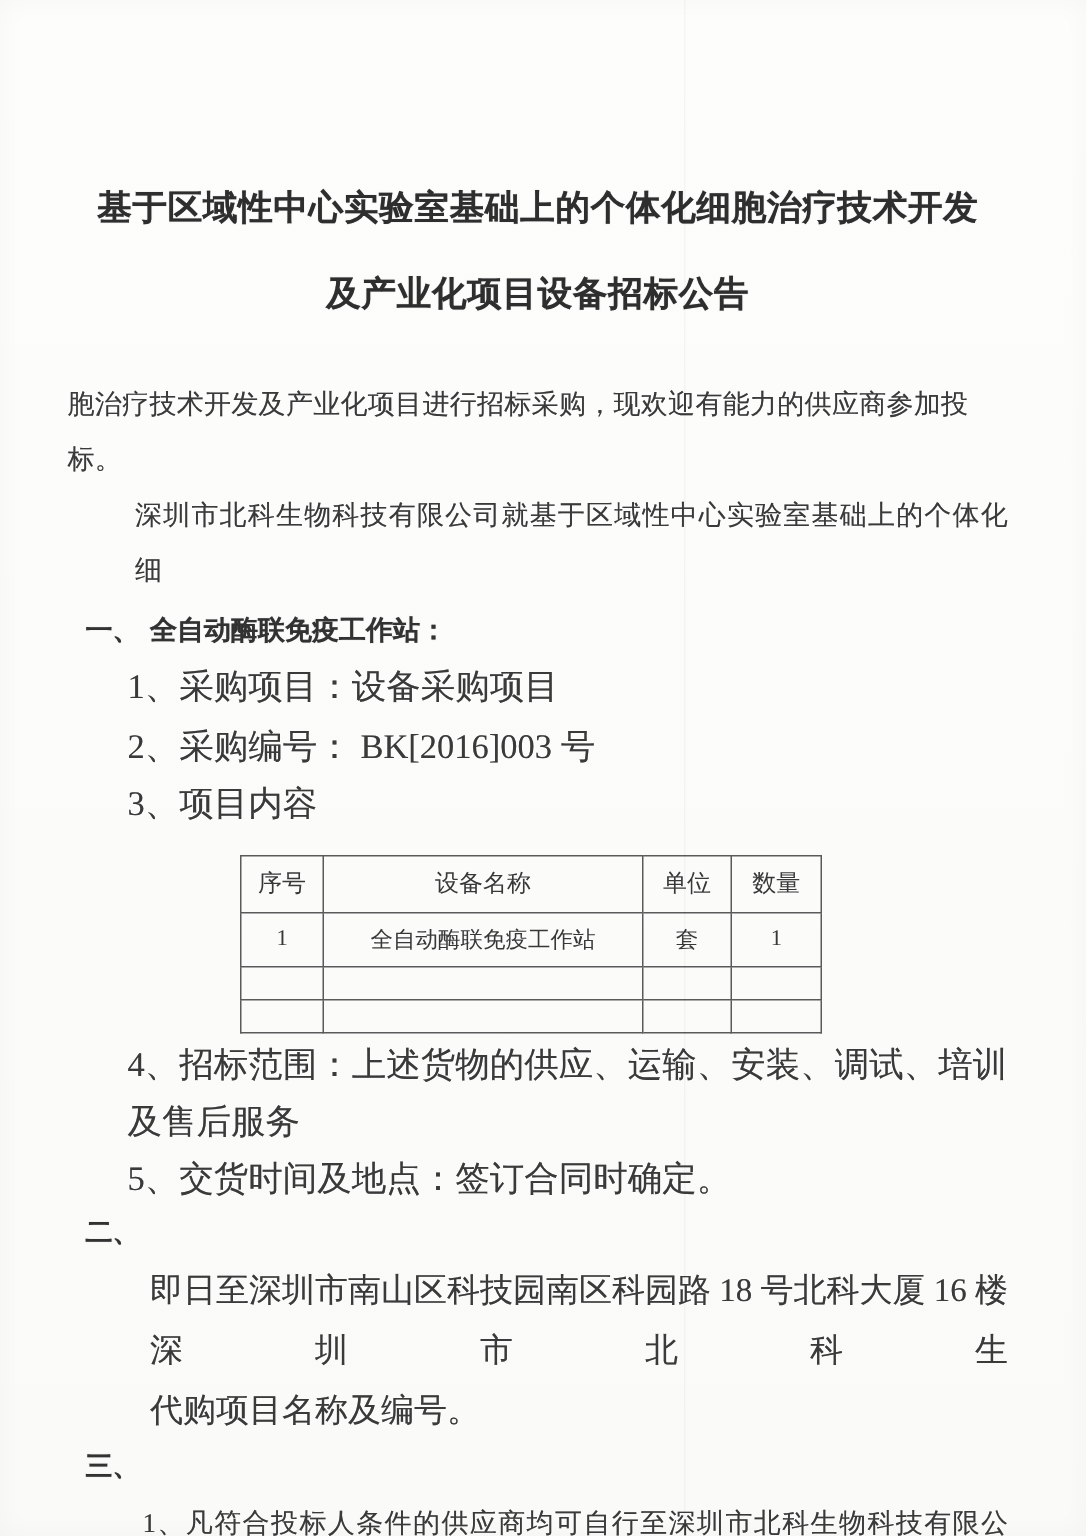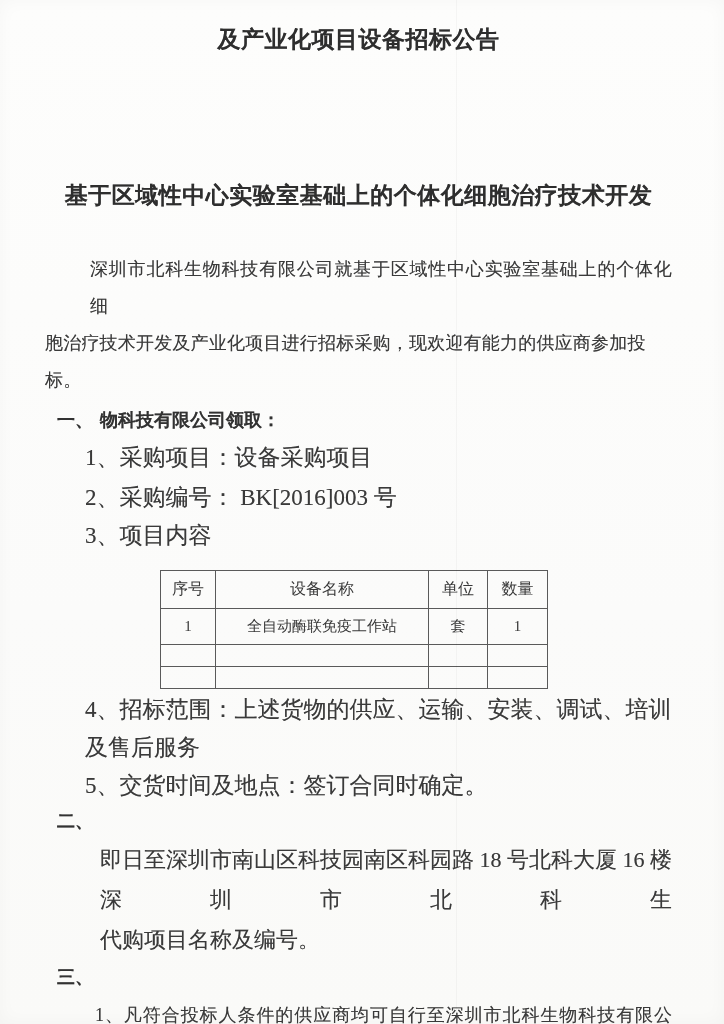--- a/index.html
+++ b/index.html
@@ -62,31 +62,31 @@
                text-shadow:0 0 0.4px rgba(58,58,58,0.45); }
   .sec3-para .l1 { padding-left:50px; }
 </style>
 </head>
 <body>
 
 <div class="page">
   <div class="fold-line"></div>
   <div class="content">
 
+    <div class="title title-l1">基于区域性中心实验室基础上的个体化细胞治疗技术开发</div>
     <div class="title title-l2">及产业化项目设备招标公告</div>
-    <div class="title title-l1">基于区域性中心实验室基础上的个体化细胞治疗技术开发</div>
 
     <div class="intro">
+      <div class="body-line">胞治疗技术开发及产业化项目进行招标采购，现欢迎有能力的供应商参加投标。</div>
       <div class="body-line justify-full l1">深圳市北科生物科技有限公司就基于区域性中心实验室基础上的个体化细</div>
-      <div class="body-line">胞治疗技术开发及产业化项目进行招标采购，现欢迎有能力的供应商参加投标。</div>
     </div>
 
     <div class="heading h1">
       <span class="num">一、</span>
-      <span>物科技有限公司领取：</span>
+      <span>全自动酶联免疫工作站：</span>
     </div>
 
     <div class="item i1">1、采购项目：设备采购项目</div>
     <div class="item i2">2、采购编号： BK[2016]003 号</div>
     <div class="item i3">3、项目内容</div>
 
     <table class="equip">
       <tbody>
           <tr class="hrow">
         <td class="c1">序号</td>

